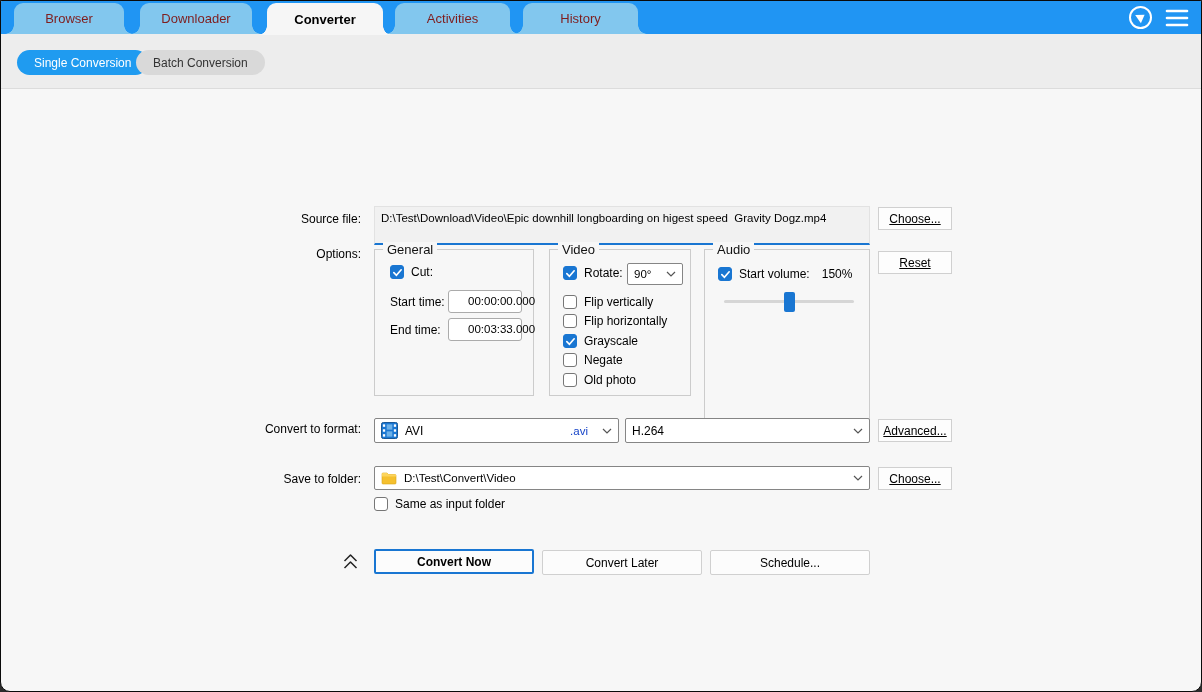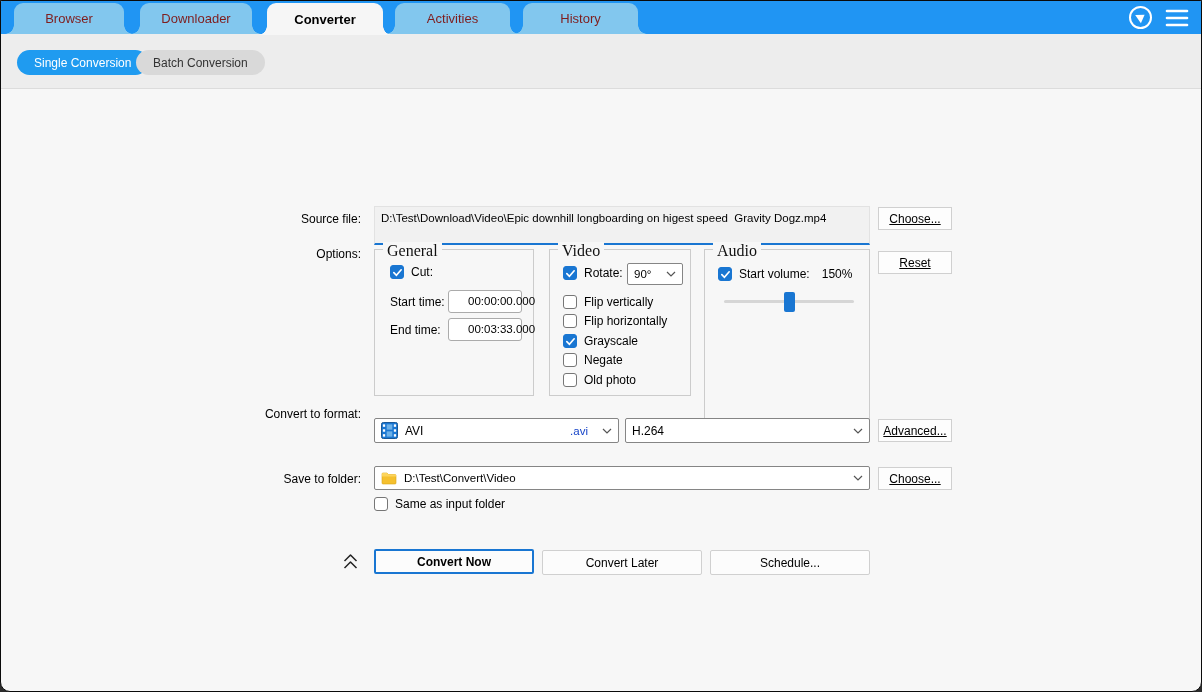--- a/index.html
+++ b/index.html
@@ -38,21 +38,21 @@
     position:absolute; left:373px; top:205px; width:496px; height:39px;
     background:#f1f1f1; border:1px solid #e2e2e2; border-bottom:2px solid #1976d2;
     font-size:11.5px; line-height:22px; padding:0 6px; white-space:pre; overflow:hidden; color:#000;
   }
   .btn {
     position:absolute; height:23px; background:#fdfdfd; border:1px solid #d0d0d0;
     border-radius:0; font-size:12px; color:#000; display:flex; align-items:center; justify-content:center;
     cursor:pointer; font-family:"Liberation Sans", sans-serif;text-decoration:underline;
   }
   .groupbox { position:absolute; border:1px solid #cccccc; background:transparent; }
-  .legend { position:absolute; top:-8px; left:8px; background:#f7f7f7; padding:0 4px; font-size:16px; color:#111;font-family:Liberation Serif, serif; }
+  .legend { position:absolute; top:-8px; left:8px; background:#f7f7f7; padding:0 4px; font-size:13px; color:#111; }
   .row { position:absolute; display:flex; align-items:center; gap:7px; font-size:12px; color:#000; }
   .cb {
     width:14px; height:14px; border:1px solid #767676; border-radius:3px; background:#fff;
     display:inline-flex; align-items:center; justify-content:center; flex:0 0 auto; cursor:pointer;
   }
   .cb.checked { background:#1976d2; border-color:#1976d2; }
   .cb svg { display:none; }
   .cb.checked svg { display:block; }
   .tinput {
     position:absolute; width:74px; height:23px; background:#fff; border:1px solid #ababab;
@@ -194,21 +194,21 @@
         </span>
       <span>Start volume:</span>
       <span style="margin-left:5px">150%</span>
     </div>
     <div class="slider-track" style="left:19px;top:50px;width:130px"></div>
     <div class="slider-thumb" style="left:79px;top:42px"></div>
   </div>
 
   <div class="btn" style="left:877px;top:250px;width:74px">Reset</div>
 
-  <div class="rlabel" style="left:240px;width:120px;top:406px">Convert to format:</div>
+  <div class="rlabel" style="left:240px;width:120px;top:421px">Convert to format:</div>
   <div class="combo" style="left:373px;top:417px;width:245px">
     <span style="display:flex;margin-right:7px">
       <svg width="17" height="17" viewBox="0 0 18 18">
           <rect x="0.5" y="0.5" width="17" height="17" rx="2" fill="#1976d2" stroke="#10508f"></rect>
           <g fill="#fff">
             <rect x="2" y="2.5" width="2.4" height="2.6"></rect>
             <rect x="2" y="7.7" width="2.4" height="2.6"></rect>
             <rect x="2" y="12.9" width="2.4" height="2.6"></rect>
             <rect x="13.6" y="2.5" width="2.4" height="2.6"></rect>
             <rect x="13.6" y="7.7" width="2.4" height="2.6"></rect>

